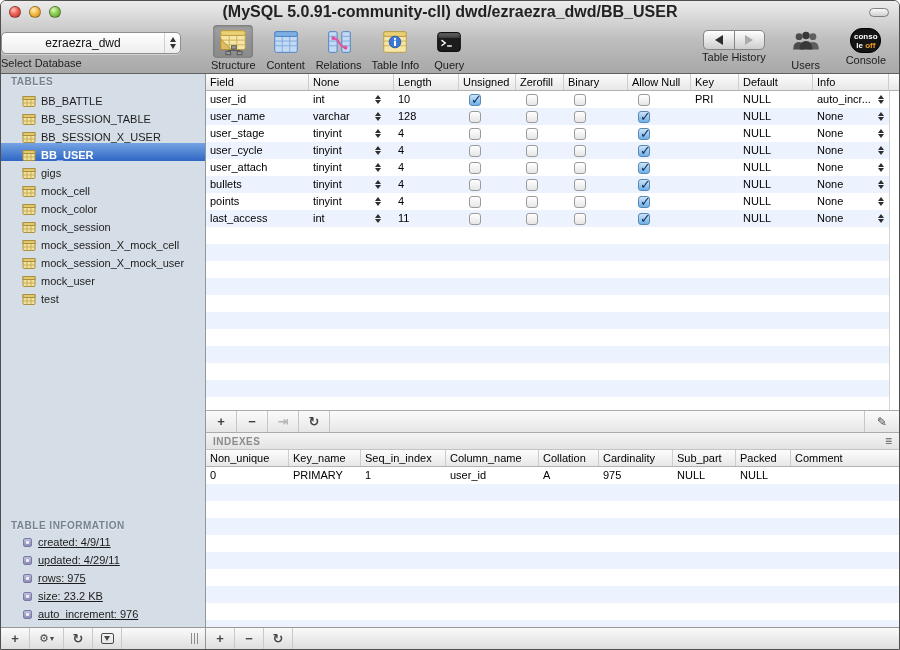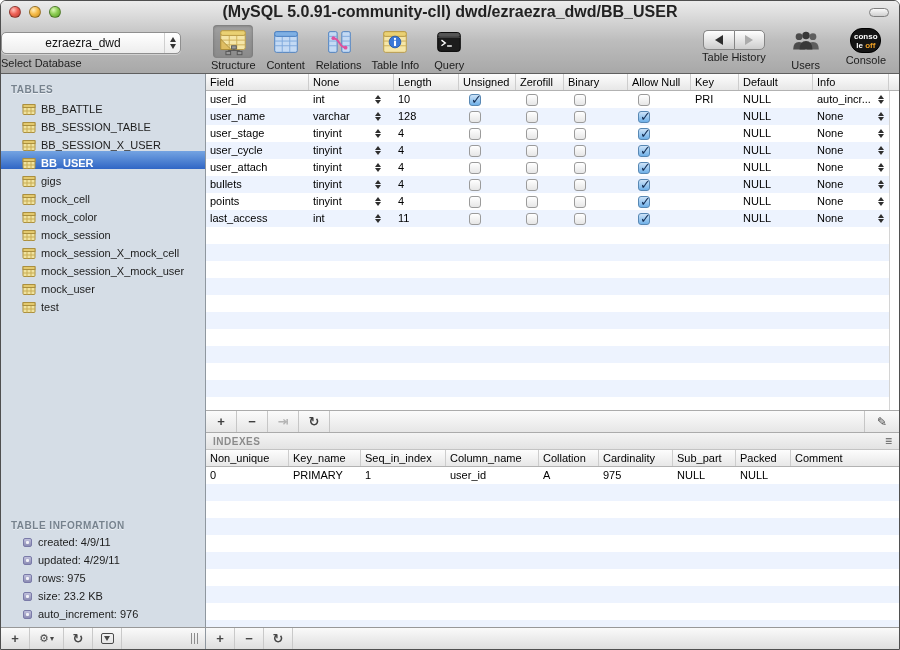--- a/index.html
+++ b/index.html
@@ -37,27 +37,27 @@
   .cap-btn.left { border-radius:5px 0 0 5px; border-right:none; }
   .cap-btn.right { border-radius:0 5px 5px 0; }
   .arr-left { width:0; height:0; border-top:5px solid transparent; border-bottom:5px solid transparent; border-right:8px solid #2e2e2e; }
   .arr-right { width:0; height:0; border-top:5px solid transparent; border-bottom:5px solid transparent; border-left:8px solid #ababab; }
   .console-badge { width:31px; height:25px; margin-top:3px; background:#141414; border:1px solid #000; border-radius:12px; display:flex; flex-direction:column; align-items:center; justify-content:center; line-height:9px; font-size:8px; font-weight:bold; color:#fff; }
   .console-badge .off { color:#f0a024; }
 
   
   .content { flex:1; display:flex; min-height:0; }
 
-  .sidebar { width:205px; background:#d5dde6; border-right:1px solid #8f979f; display:flex; flex-direction:column; padding-top:8px; font-size:11px; }
+  .sidebar { width:205px; background:#d5dde6; border-right:1px solid #8f979f; display:flex; flex-direction:column; font-size:11px; }
   .side-header { padding:2px 10px; font-size:10px; font-weight:bold; letter-spacing:.5px; color:#76828e; text-shadow:0 1px 0 rgba(255,255,255,.6); }
   .side-item { height:18px; display:flex; align-items:flex-end; padding-left:21px; gap:5px; color:#1d1d1d; white-space:nowrap; }
   .side-item .nm { font-size:11px; }
   .side-item.selected { background:linear-gradient(#74a4e2,#3066c5); color:#fff; font-weight:bold; }
   .info-section { margin-top:auto; padding-bottom:4px; }
-  .info-item { height:18px; display:flex; align-items:center; padding-left:22px; gap:6px; color:#1d1d1d; }
+  .info-item { height:18px; display:flex; align-items:center; padding-left:22px; gap:6px; color:#1d1d1d;text-decoration:underline; }
   .bullet { width:9px; height:9px; border-radius:2px; border:1px solid #7a7aa8; background:linear-gradient(#c0c0dc,#8c8cb4); position:relative; flex:0 0 auto; }
   .bullet::after { content:""; position:absolute; left:2px; top:2px; width:3px; height:3px; background:rgba(255,255,255,.85); border-radius:1px; }
 
   .main { flex:1; display:flex; flex-direction:column; min-width:0; background:#fff; }
 
   .grid-header { display:flex; height:17px; background:linear-gradient(#fdfdfd,#e7e7e7); border-bottom:1px solid #b2b2b2; font-size:11px; color:#000; }
   .gh { padding-left:4px; line-height:16px; border-right:1px solid #cdcdcd; overflow:hidden; white-space:nowrap; }
   .gh:last-child { border-right:none; }
 
   

